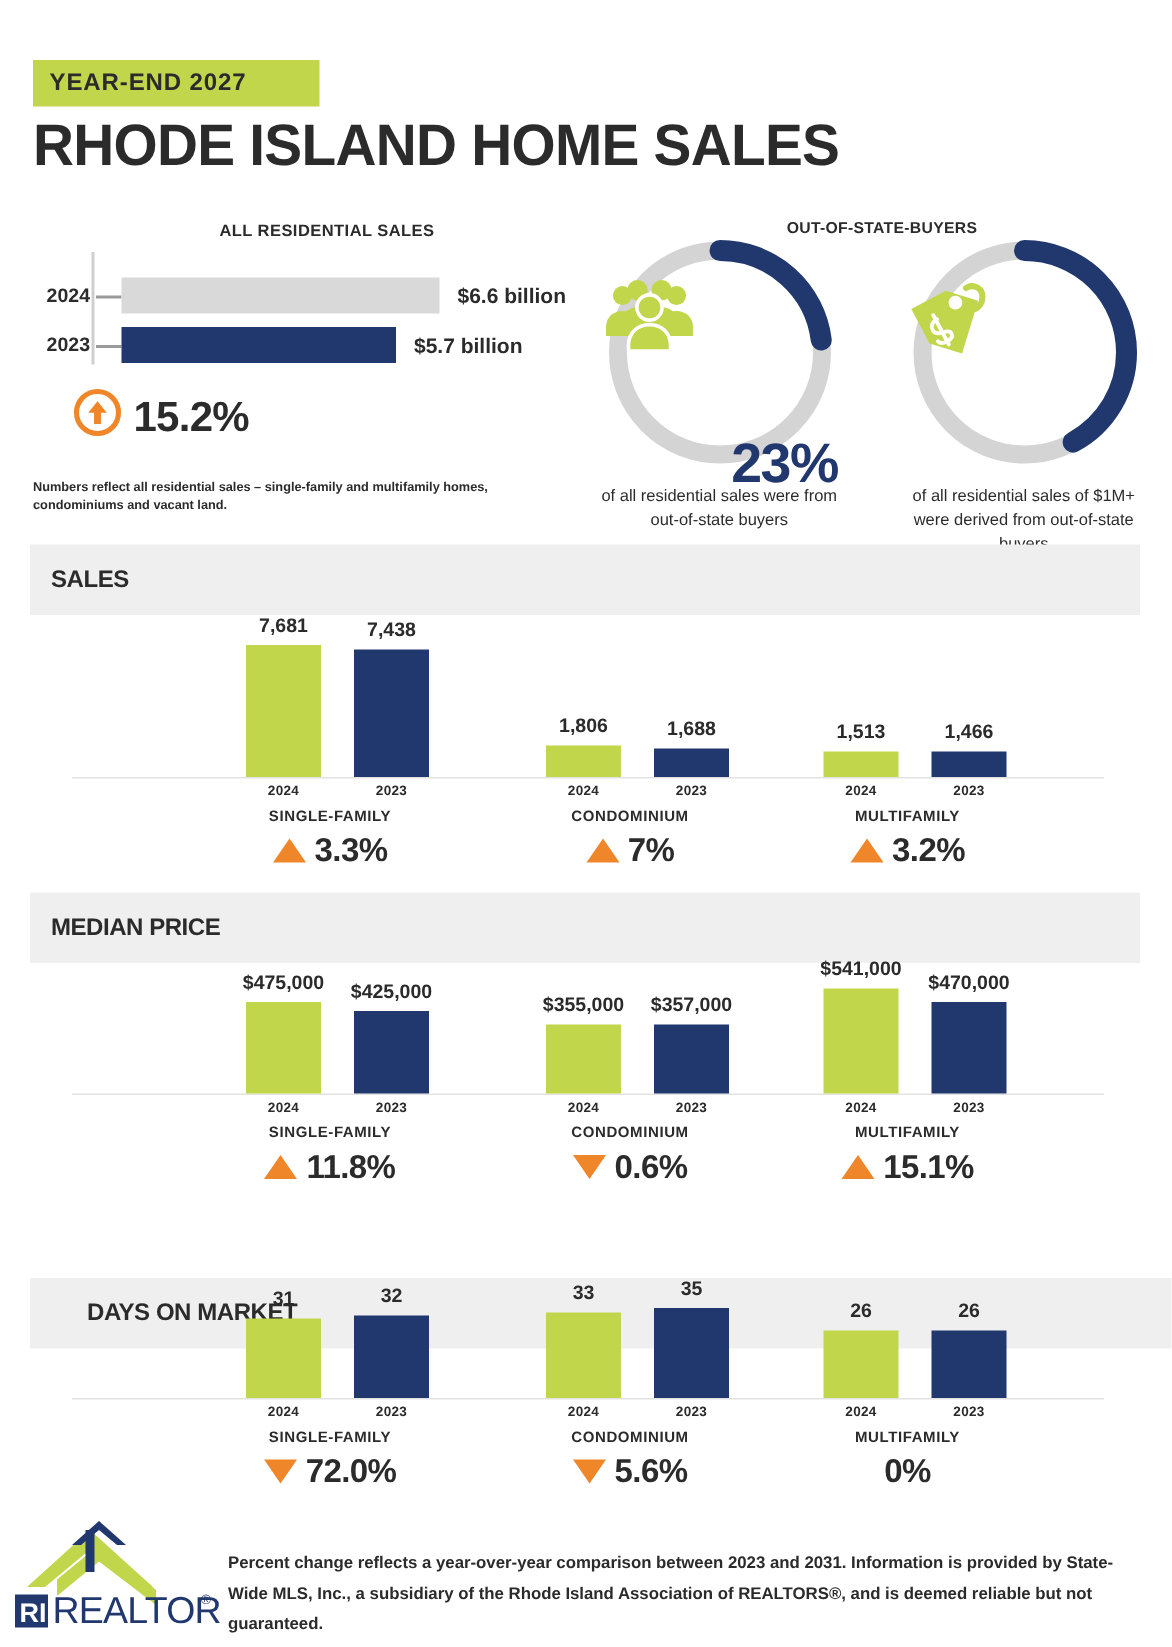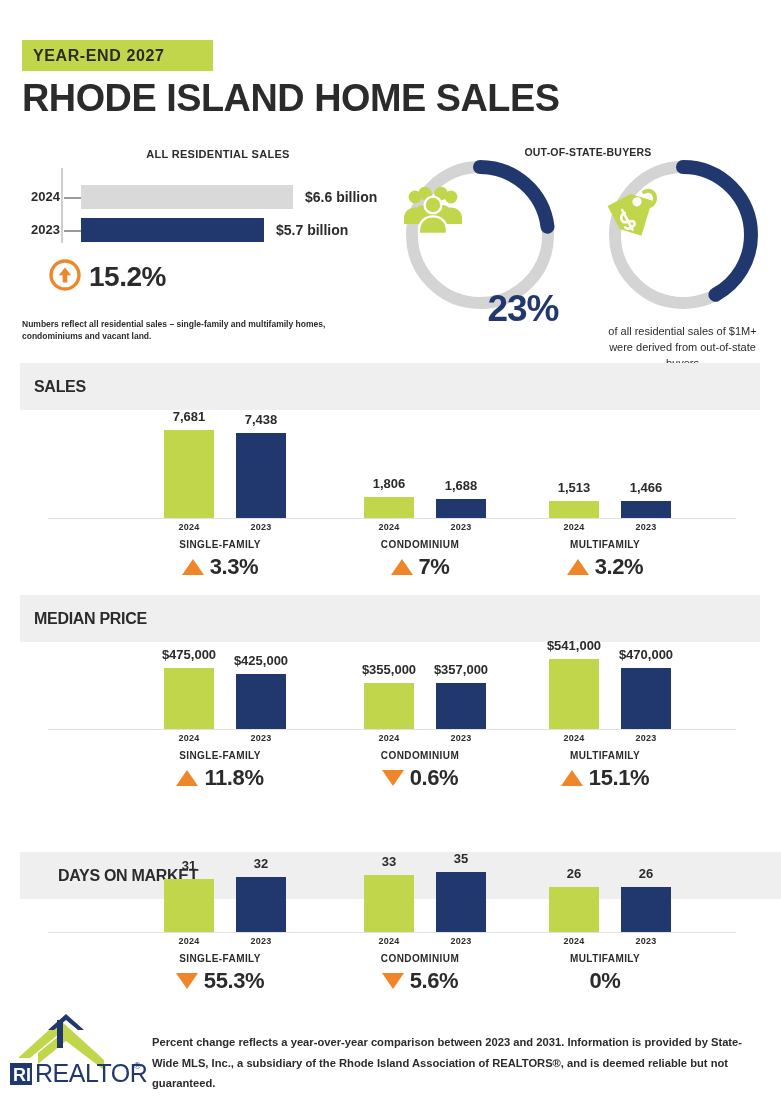--- a/index.html
+++ b/index.html
@@ -161,20 +161,21 @@
             <path d="M12.5 30c0-6.8 5.2-11.2 11.5-11.2S35.5 23.2 35.5 30v8h-23z"></path>
           <circle cx="40" cy="7.5" r="6.8"></circle>
             <path d="M28.5 30c0-6.8 5.2-11.2 11.5-11.2S51.5 23.2 51.5 30v8h-23z"></path>
           <circle cx="32" cy="19" r="8.4" fill="#c2d64b" stroke="#ffffff" stroke-width="2.4"></circle>
           <path d="M18 44c0-8.2 6.3-13.6 14-13.6S46 35.8 46 44v4H18z" fill="#c2d64b" stroke="#ffffff" stroke-width="2.4"></path>
         </g>
       </svg>
     </span>
     <span class="pctnum">23%</span>
   </div>
+  <div class="donut-cap">of all residential sales were from out-of-state buyers</div>
 </div>
 
 <div class="abs donut-block" style="left:600px;">
   <div class="donut">
     <svg width="158" height="158" viewBox="0 0 158 158" aria-hidden="true">
       <circle cx="79" cy="79" r="68" fill="none" stroke="#d4d4d4" stroke-width="12"></circle>
       <circle id="arc1" cx="79" cy="79" r="68" fill="none" stroke="#21386e" stroke-width="14" stroke-linecap="round" transform="rotate(-90 79 79)" stroke-dasharray="179.44777237304902 247.80882851516287"></circle>
     </svg>
     <span class="ico">
       <svg width="62" height="54" viewBox="0 0 62 54" aria-hidden="true">
@@ -272,21 +273,21 @@
     <div class="abs baseline" style="top: 932px; left: 48px;"></div>
     <div class="abs bar y24" style="left: 164px; top: 879px; height: 53px; background: rgb(194, 214, 75);"></div>
     <div class="abs blabel" style="left: 142px; width: 94px; top: 858px;">31</div>
     <div class="abs yr" style="left: 164px; top: 936px;">2024</div>
     <div class="abs bar y23" style="left: 236px; top: 877px; height: 55px; background: rgb(33, 56, 110);"></div>
     <div class="abs blabel" style="left: 214px; width: 94px; top: 856px;">32</div>
     <div class="abs yr" style="left: 236px; top: 936px;">2023</div>
     <div class="abs cat" style="left: 120px; top: 953px;">SINGLE-FAMILY</div>
     <div class="abs chg" style="left: 120px; top: 968px;">
       <span class="tri down"></span>
-      <span class="pct">55.3%</span>
+      <span class="pct">72.0%</span>
     </div>
     <div class="abs bar y24" style="left: 364px; top: 875px; height: 57px; background: rgb(194, 214, 75);"></div>
     <div class="abs blabel" style="left: 342px; width: 94px; top: 854px;">33</div>
     <div class="abs yr" style="left: 364px; top: 936px;">2024</div>
     <div class="abs bar y23" style="left: 436px; top: 872px; height: 60px; background: rgb(33, 56, 110);"></div>
     <div class="abs blabel" style="left: 414px; width: 94px; top: 851px;">35</div>
     <div class="abs yr" style="left: 436px; top: 936px;">2023</div>
     <div class="abs cat" style="left: 320px; top: 953px;">CONDOMINIUM</div>
     <div class="abs chg" style="left: 320px; top: 968px;">
       <span class="tri down"></span>

